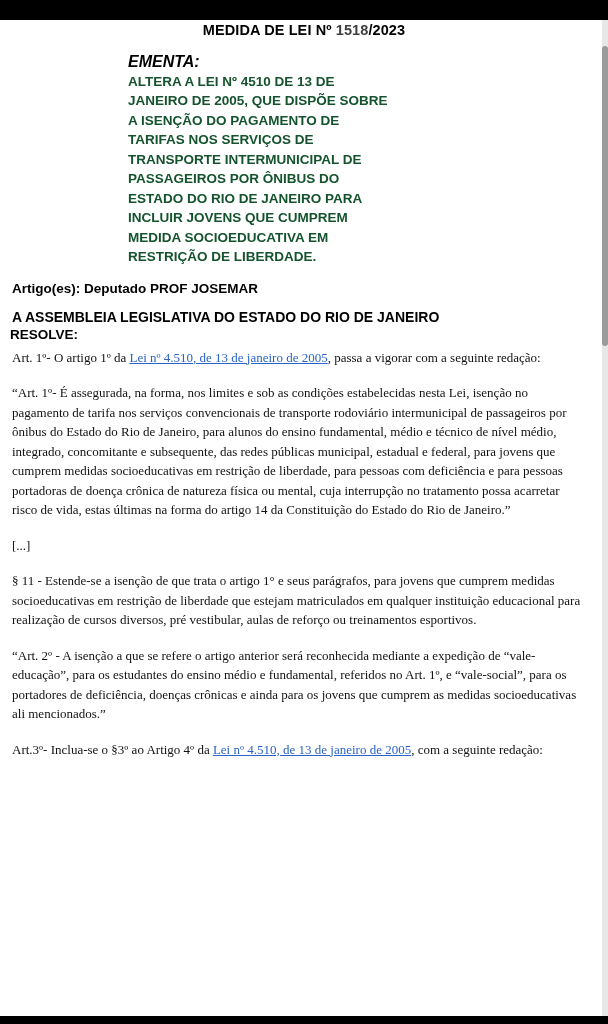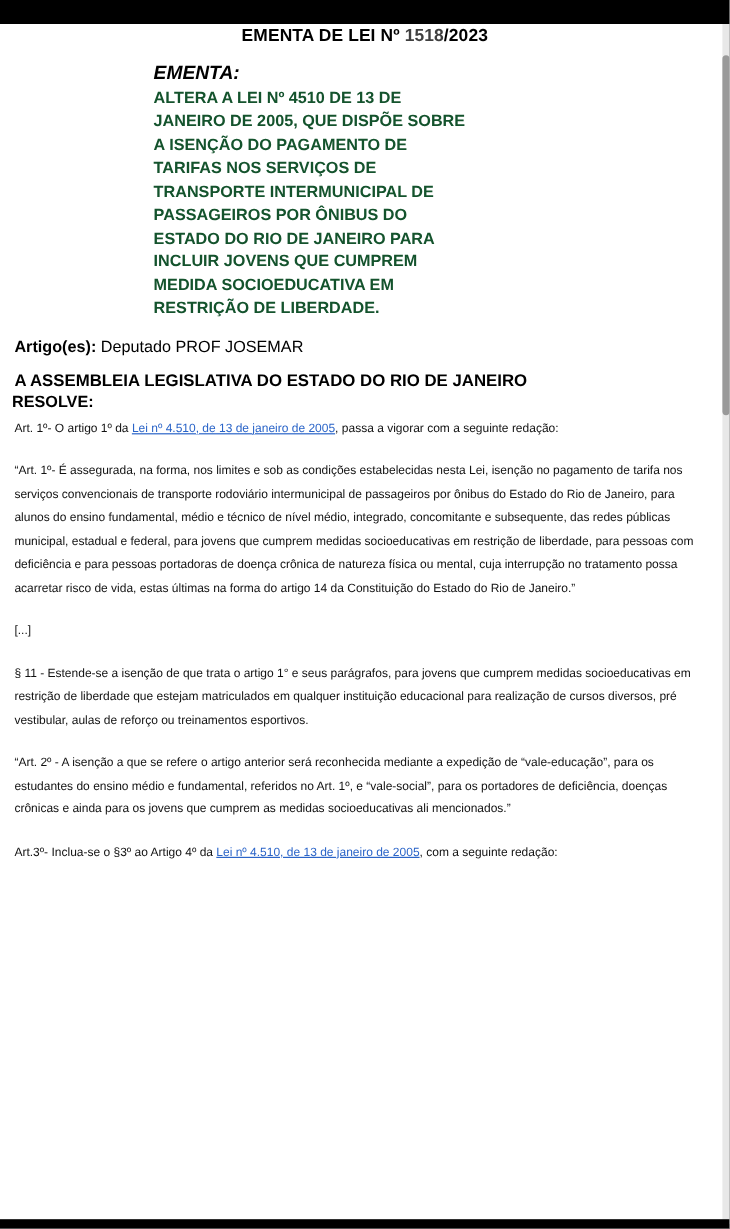--- a/index.html
+++ b/index.html
@@ -88,62 +88,63 @@
   .author {
     font-size: 13.5px;
     color: #000000;
     margin-bottom: 13px;
     padding-left: 2px;
   }
   .author .label {
     font-weight: bold;
   }
   .author .name {
-    font-weight: normal;
+    font-weight: bold;
   }
   .assembleia {
     font-size: 14px;
     font-weight: bold;
     color: #000000;
     padding-left: 2px;
     margin-bottom: 2px;
   }
   .resolve {
     font-size: 13.5px;
     font-weight: bold;
     color: #000000;
     padding-right: 14px;
     margin-bottom: 6px;
   }
   p.body-text {
-    font-size: 10px;
+    font-size: 13px;
     line-height: 19.5px;
     color: #111111;
     margin: 0 0 16px 0;
     padding: 0 10px 0 2px;
     text-align: left;
+    font-family: Liberation Serif, serif;
   }
   .link {
     color: #2a64c8;
     text-decoration: underline;
   }
 </style>
 </head>
 <body>
 
 <div class="page">
 
   <div class="topbar"></div>
 
   <div class="scrollbar-track">
     <div class="scrollbar-thumb"></div>
   </div>
 
   <h1 class="doc-title">
-    <span>EMENTA DE LEI Nº </span><span class="num">1518</span><span>/2023</span>
+    <span>MEDIDA DE LEI Nº </span><span class="num">1518</span><span>/2023</span>
   </h1>
 
   <div class="ementa-wrap">
     <div class="ementa-label">EMENTA:</div>
     <div class="ementa-text">ALTERA A LEI Nº 4510 DE 13 DE JANEIRO DE 2005, QUE DISPÕE SOBRE A ISENÇÃO DO PAGAMENTO DE TARIFAS NOS SERVIÇOS DE TRANSPORTE INTERMUNICIPAL DE PASSAGEIROS POR ÔNIBUS DO ESTADO DO RIO DE JANEIRO PARA INCLUIR JOVENS QUE CUMPREM MEDIDA SOCIOEDUCATIVA EM RESTRIÇÃO DE LIBERDADE.</div>
   </div>
 
   <div class="author">
     <span class="label">Artigo(es): </span><span class="name">Deputado PROF JOSEMAR</span>
   </div>

